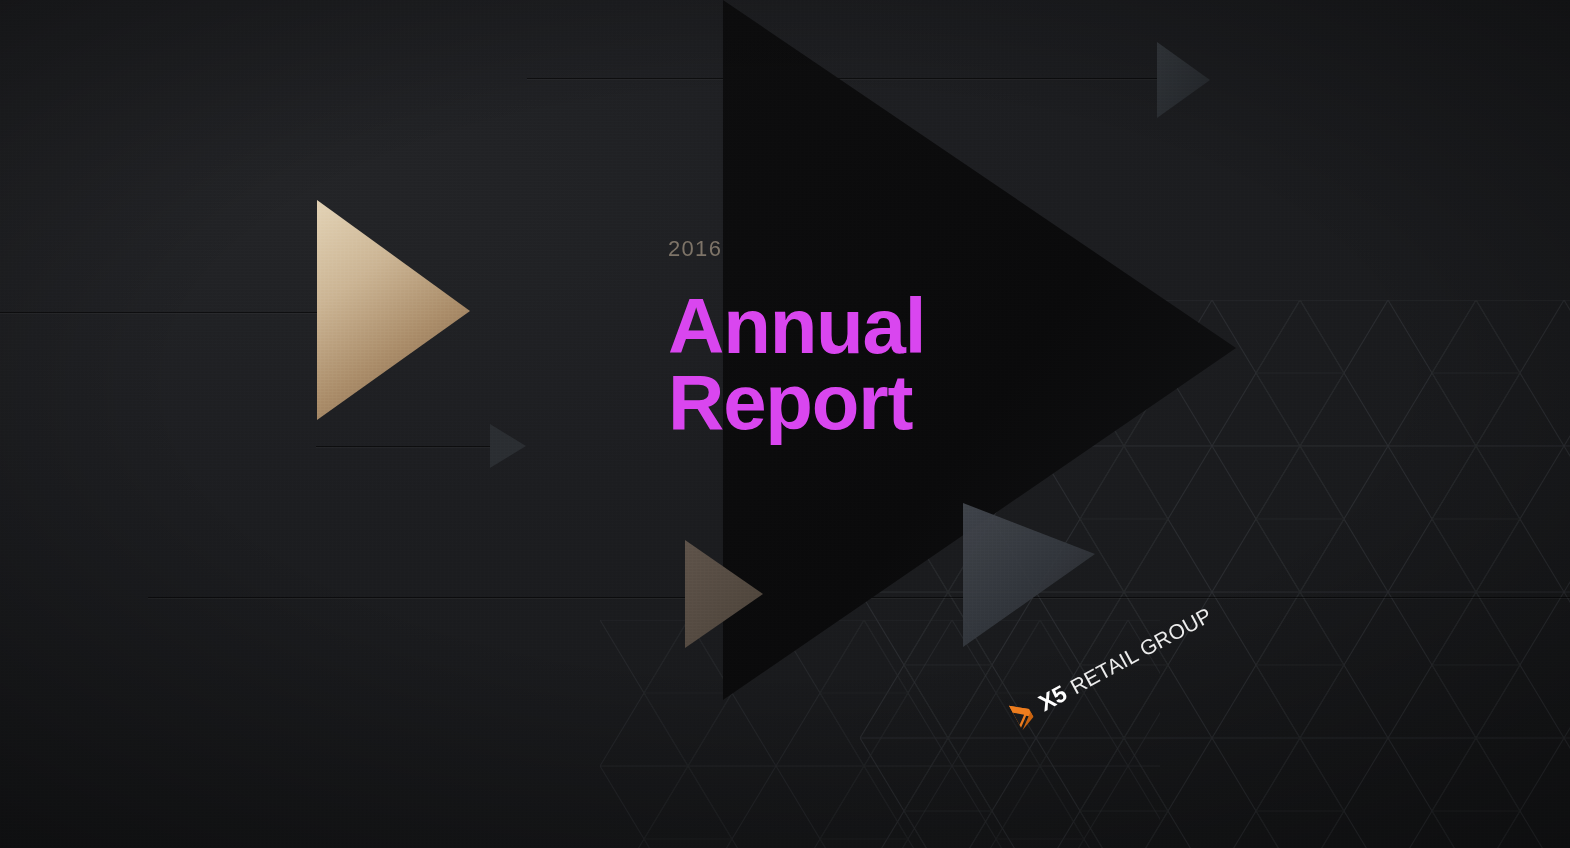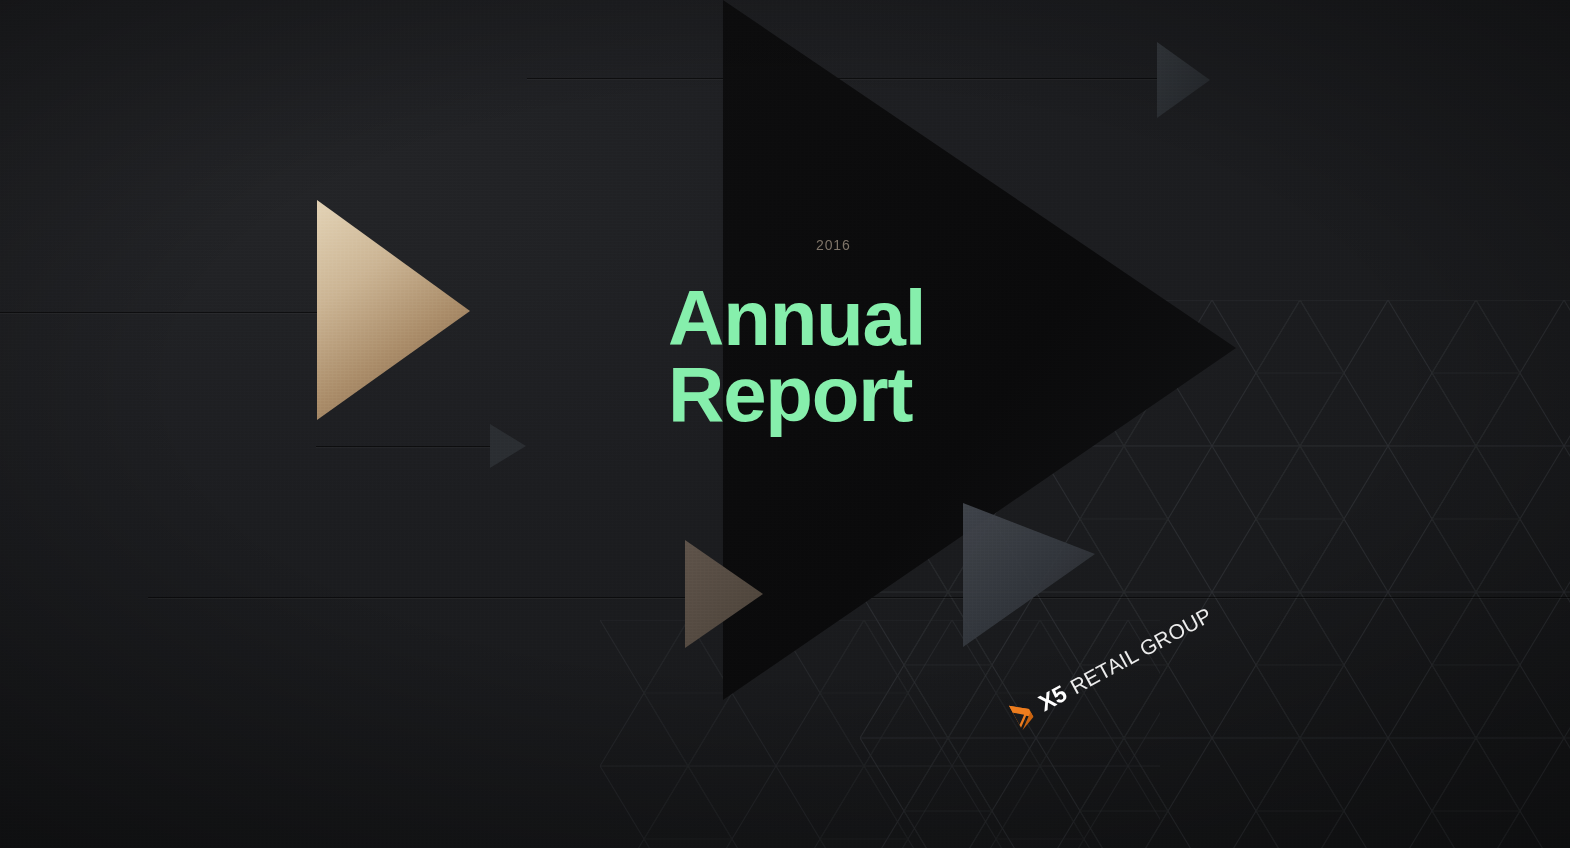--- a/index.html
+++ b/index.html
@@ -50,27 +50,27 @@
   .rule { position:absolute; height:1px; background:rgba(255,255,255,.055); }
   .rule.dark { background:rgba(0,0,0,.55); box-shadow:0 1px 0 rgba(255,255,255,.035); }
   
   .tri { position:absolute; }
   
   .titleblock {
     position:absolute; left:668px; top:238px; width:560px;
     z-index:9;
   }
   .year {
-    font-size:14px; letter-spacing:.06em; font-weight:400;
-    color:#7e7468; margin-left:148px; margin-bottom:28px;
+    font-size:22px; letter-spacing:.06em; font-weight:400;
+    color:#7e7468; margin-bottom:28px;
     line-height:1;
   }
   .maintitle {
     font-size:78px; font-weight:700; line-height:.98;
-    color:#86efac; letter-spacing:-.015em;
+    color:#d946ef; letter-spacing:-.015em;
   }
   .maintitle .ln { display:block; }
   .maintitle .ln2 { }
   
   .logo {
     position:absolute; left:1014px; top:704px;
     transform-origin:0 50%;
     transform:rotate(-28.5deg);
     display:flex; align-items:center; gap:6px;
     z-index:10;

